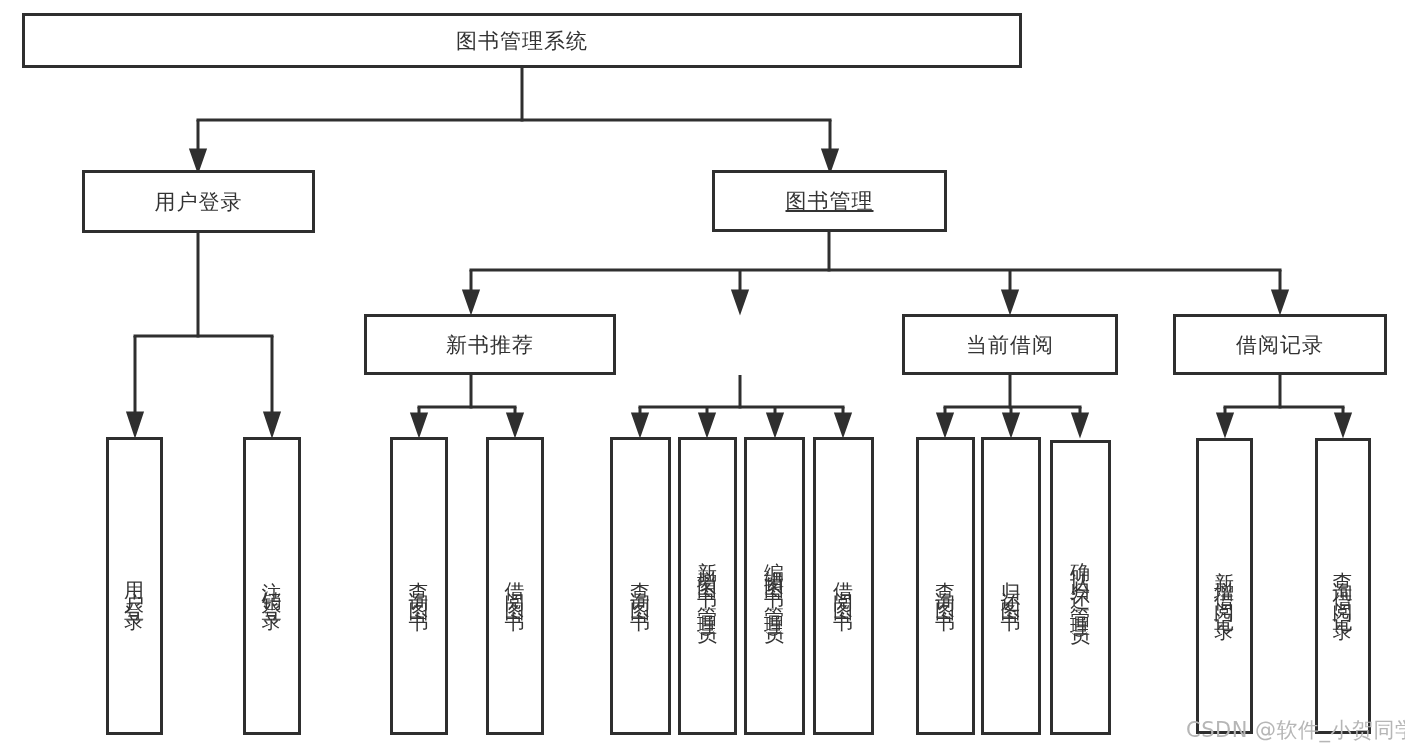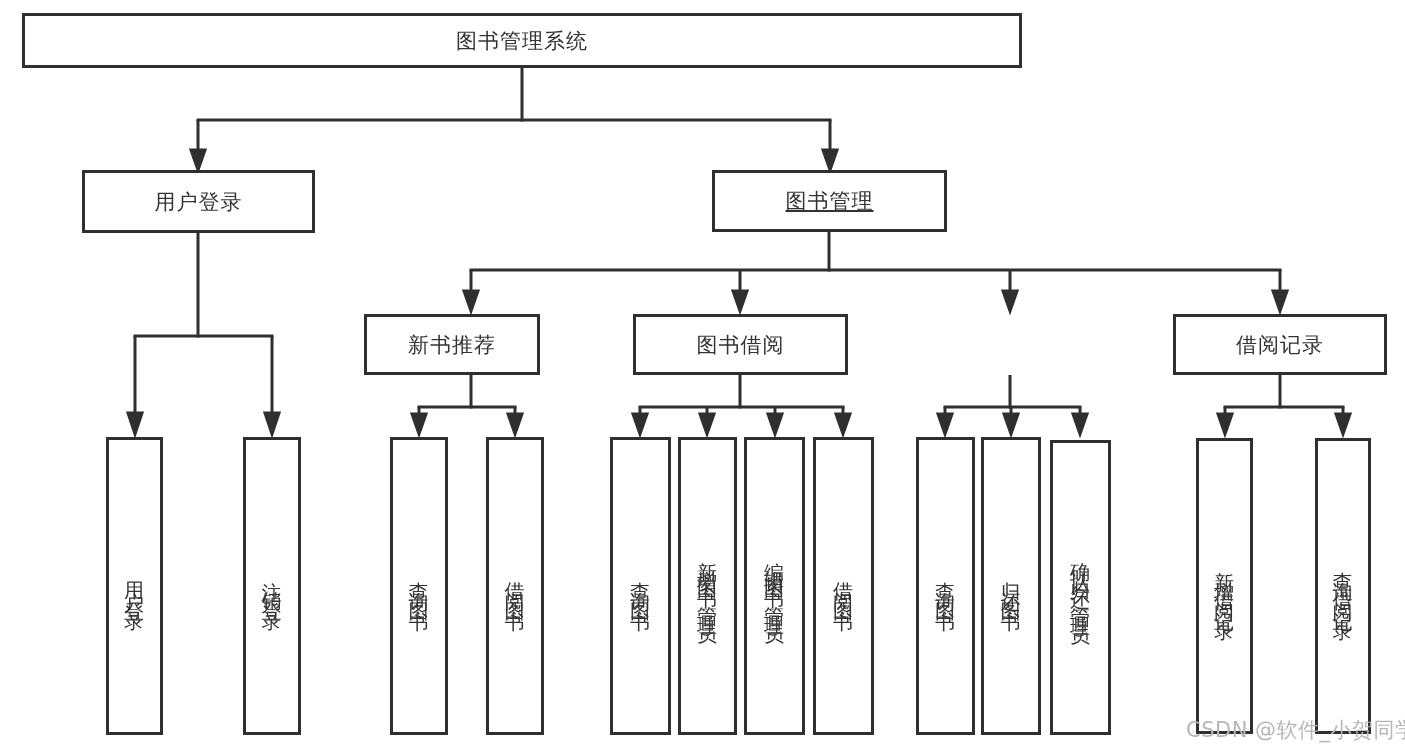--- a/index.html
+++ b/index.html
@@ -139,25 +139,25 @@
     <span class="label">图书管理系统</span>
   </div>
 
   <div class="node hbox" style="left:82px; top:170px; width:233px; height:63px;">
     <span class="label">用户登录</span>
   </div>
   <div class="node hbox" style="left:712px; top:170px; width:235px; height:62px;text-decoration:underline;">
     <span class="label">图书管理</span>
   </div>
 
-  <div class="node hbox" style="left:364px; top:314px; width:176px; height:61px;">
+  <div class="node hbox" style="left:364px; top:314px; width:252px; height:61px;">
     <span class="label">新书推荐</span>
   </div>
-  <div class="node hbox" style="left:633px; top:314px; width:215px; height:61px;">
-    <span class="label">图书借阅</span>
+  <div class="node hbox" style="left:902px; top:314px; width:216px; height:61px;">
+    <span class="label">当前借阅</span>
   </div>
   <div class="node hbox" style="left:1173px; top:314px; width:214px; height:61px;align-items:center;">
     <span class="label">借阅记录</span>
   </div>
 
   <div class="node vbox" style="left:106px; top:437px; width:57px; height:298px;">
     <span class="label">用户登录</span>
   </div>
   <div class="node vbox" style="left:243px; top:437px; width:58px; height:298px;">
     <span class="label">注销登录</span>

